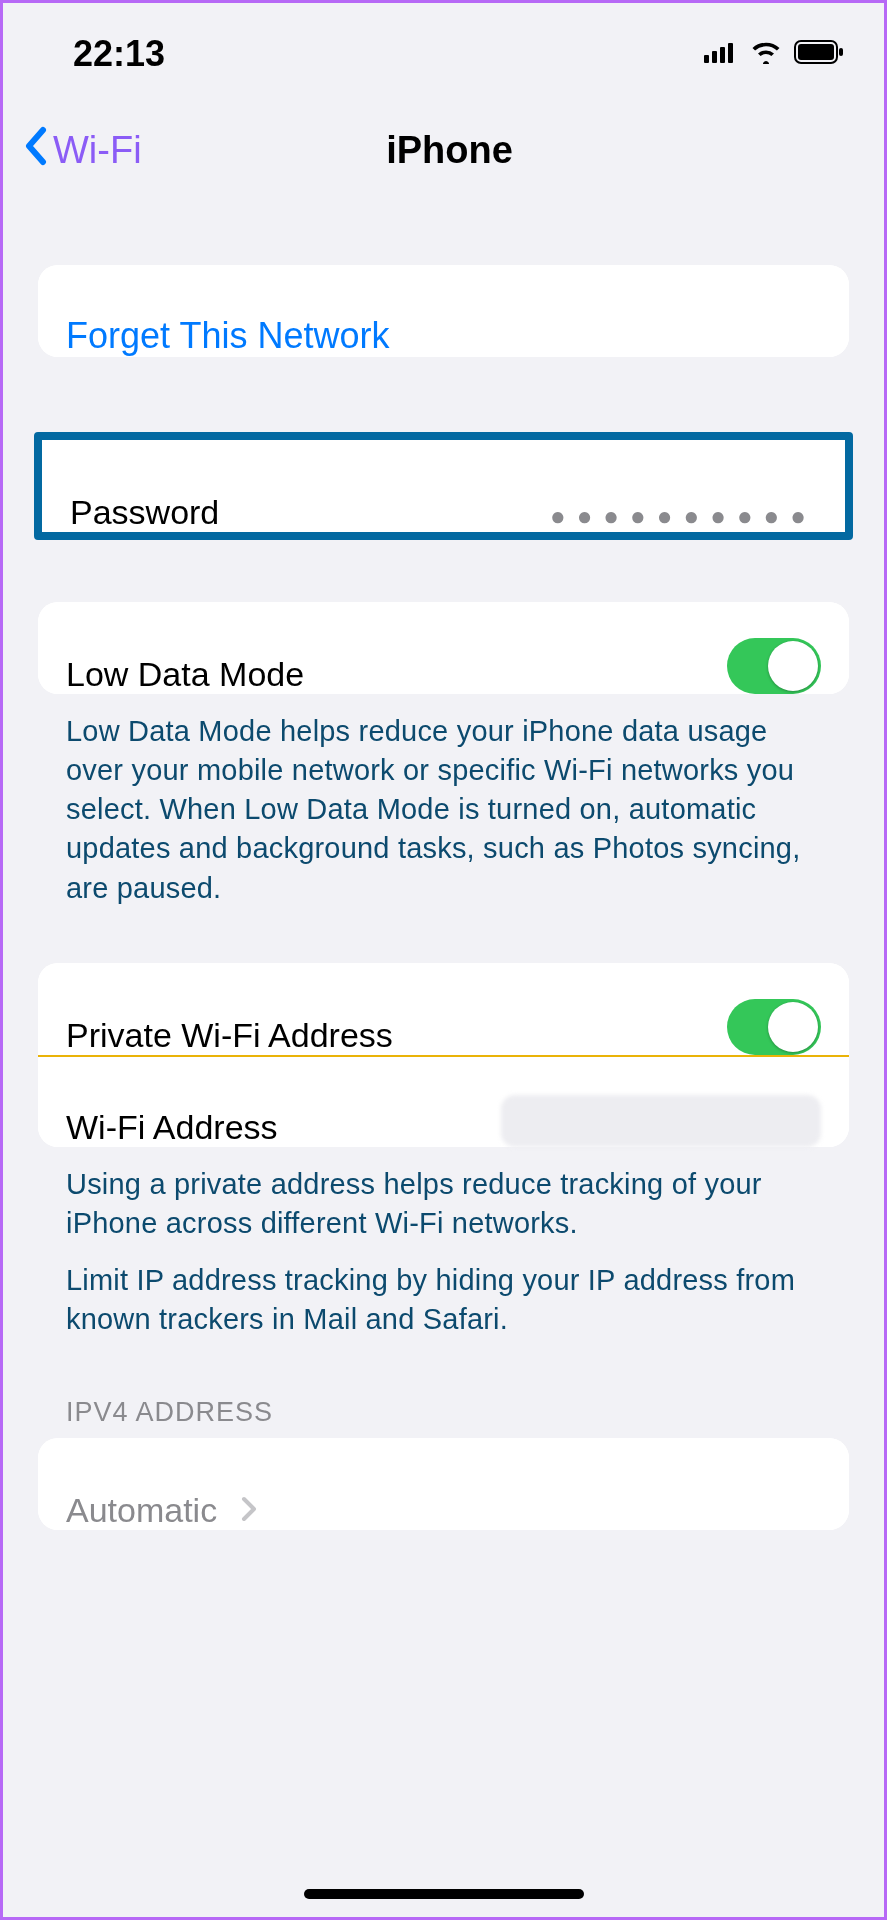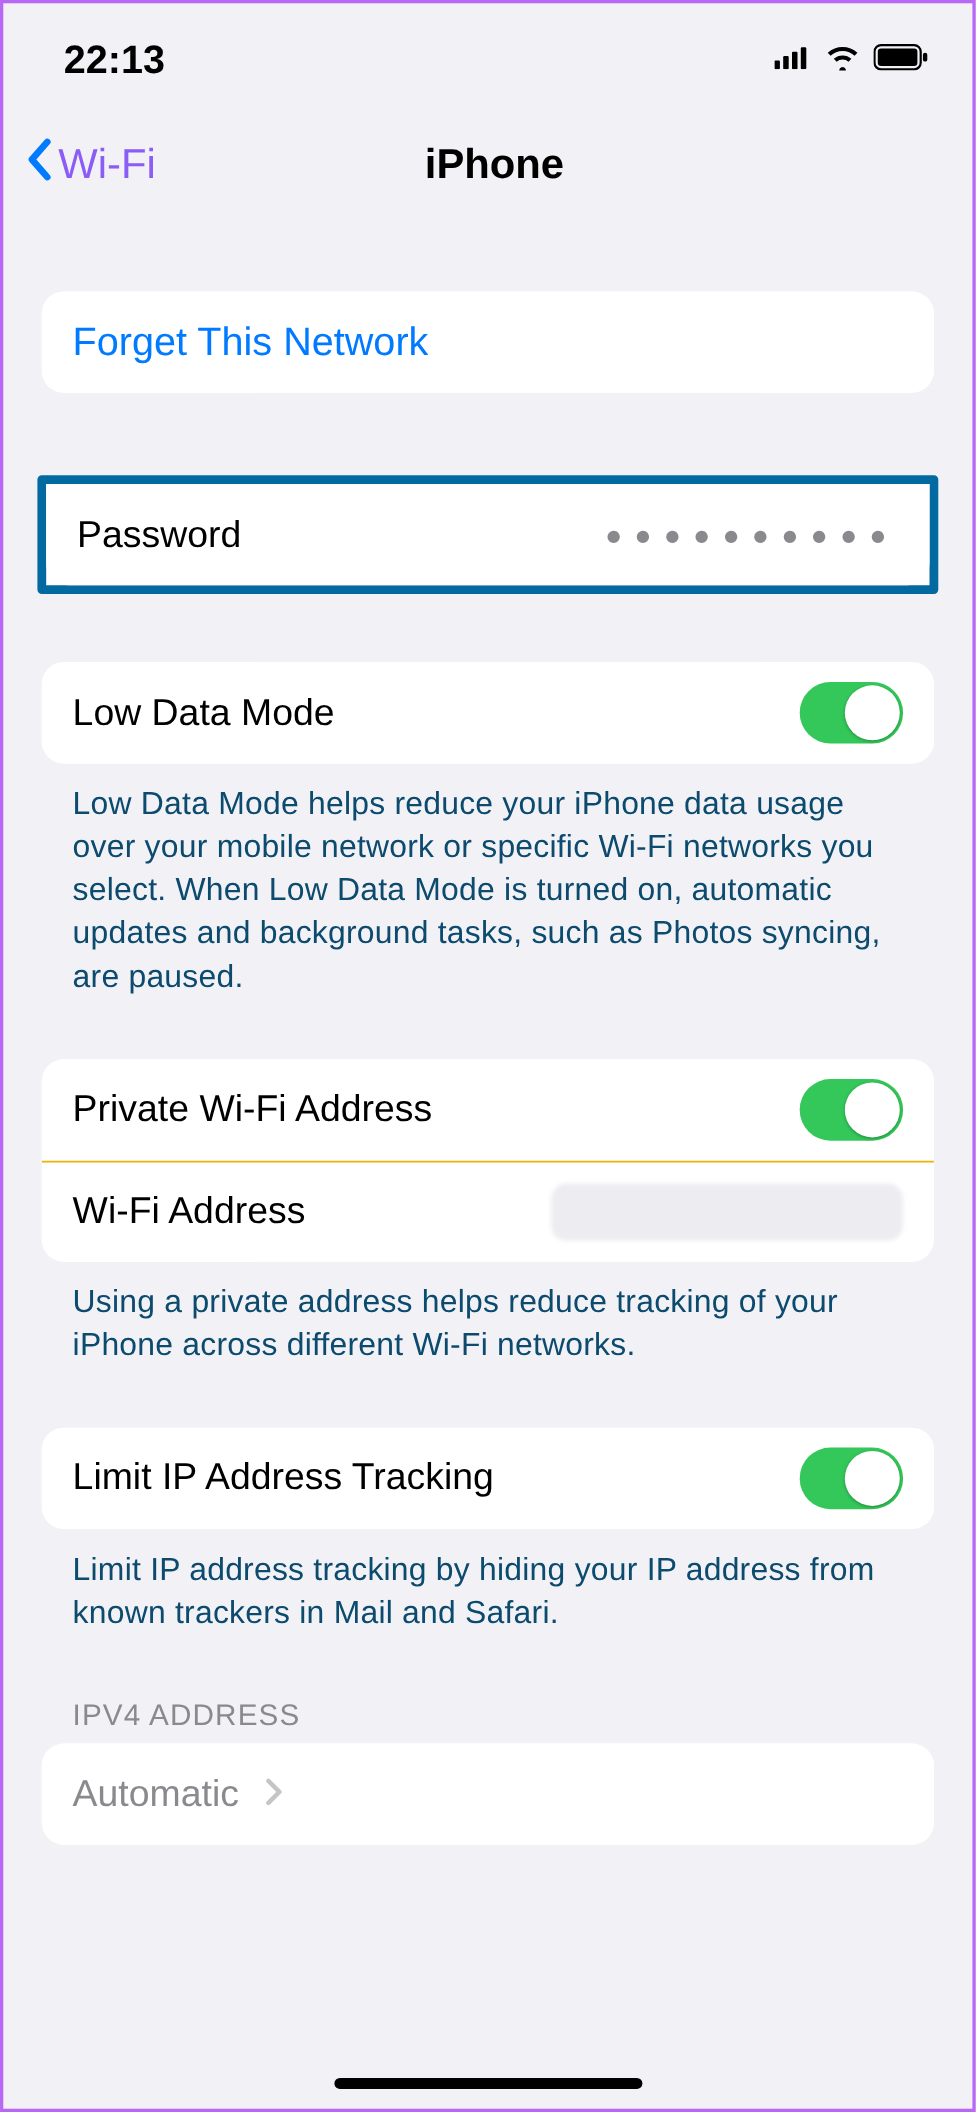--- a/index.html
+++ b/index.html
@@ -11,21 +11,21 @@
     box-sizing:border-box;
     border:3px solid #b769f6;
     position:relative;
     overflow:hidden;
     color:#000;
   }
   .status-bar{
     display:flex;
     justify-content:space-between;
     align-items:center;
-    padding:30px 40px 10px 55px;
+    padding:30px 40px 10px 70px;
   }
   .status-time{
     font-size:36px;
     font-weight:600;
   }
   .status-icons{
     display:flex;
     gap:12px;
     align-items:center;
   }
@@ -58,21 +58,21 @@
   .group{
     margin-top:75px;
     background:#ffffff;
     border-radius:20px;
     overflow:visible;
   }
   .group.tight{margin-top:55px;}
   .group.less{margin-top:62px;}
   .row{
     display:flex;
-    align-items:center;
+    align-items:flex-end;
     justify-content:space-between;
     padding:0 28px;
     min-height:92px;
     font-size:34px;
     box-sizing:border-box;
     background:#fff;
   }
   .row.first{border-top-left-radius:20px;border-top-right-radius:20px;}
   .row.last{border-bottom-left-radius:20px;border-bottom-right-radius:20px;}
   .row + .row{
@@ -230,26 +230,20 @@
       <span class="label">Private Wi-Fi Address</span>
       <div class="toggle"></div>
     </div>
     <div class="row last">
       <span class="label">Wi-Fi Address</span>
       <div class="blur-box"></div>
     </div>
   </div>
   <div class="footer-text">Using a private address helps reduce tracking of your iPhone across different Wi-Fi networks.</div>
 
-  <div class="group tight">
-    <div class="row first last">
-      <span class="label">Limit IP Address Tracking</span>
-      <div class="toggle"></div>
-    </div>
-  </div>
   <div class="footer-text">Limit IP address tracking by hiding your IP address from known trackers in Mail and Safari.</div>
 
   <div class="header-text">IPV4 ADDRESS</div>
   <div class="group" style="margin-top:0;">
     <div class="row first last">
       <div class="right-combo">
         <span class="value">Automatic</span>
         <span class="chevron">
           <svg width="16" height="26" viewBox="0 0 16 26">
               <polyline points="3,3 13,13 3,23" fill="none" stroke="#c5c5c8" stroke-width="4" stroke-linecap="round" stroke-linejoin="round"></polyline>

